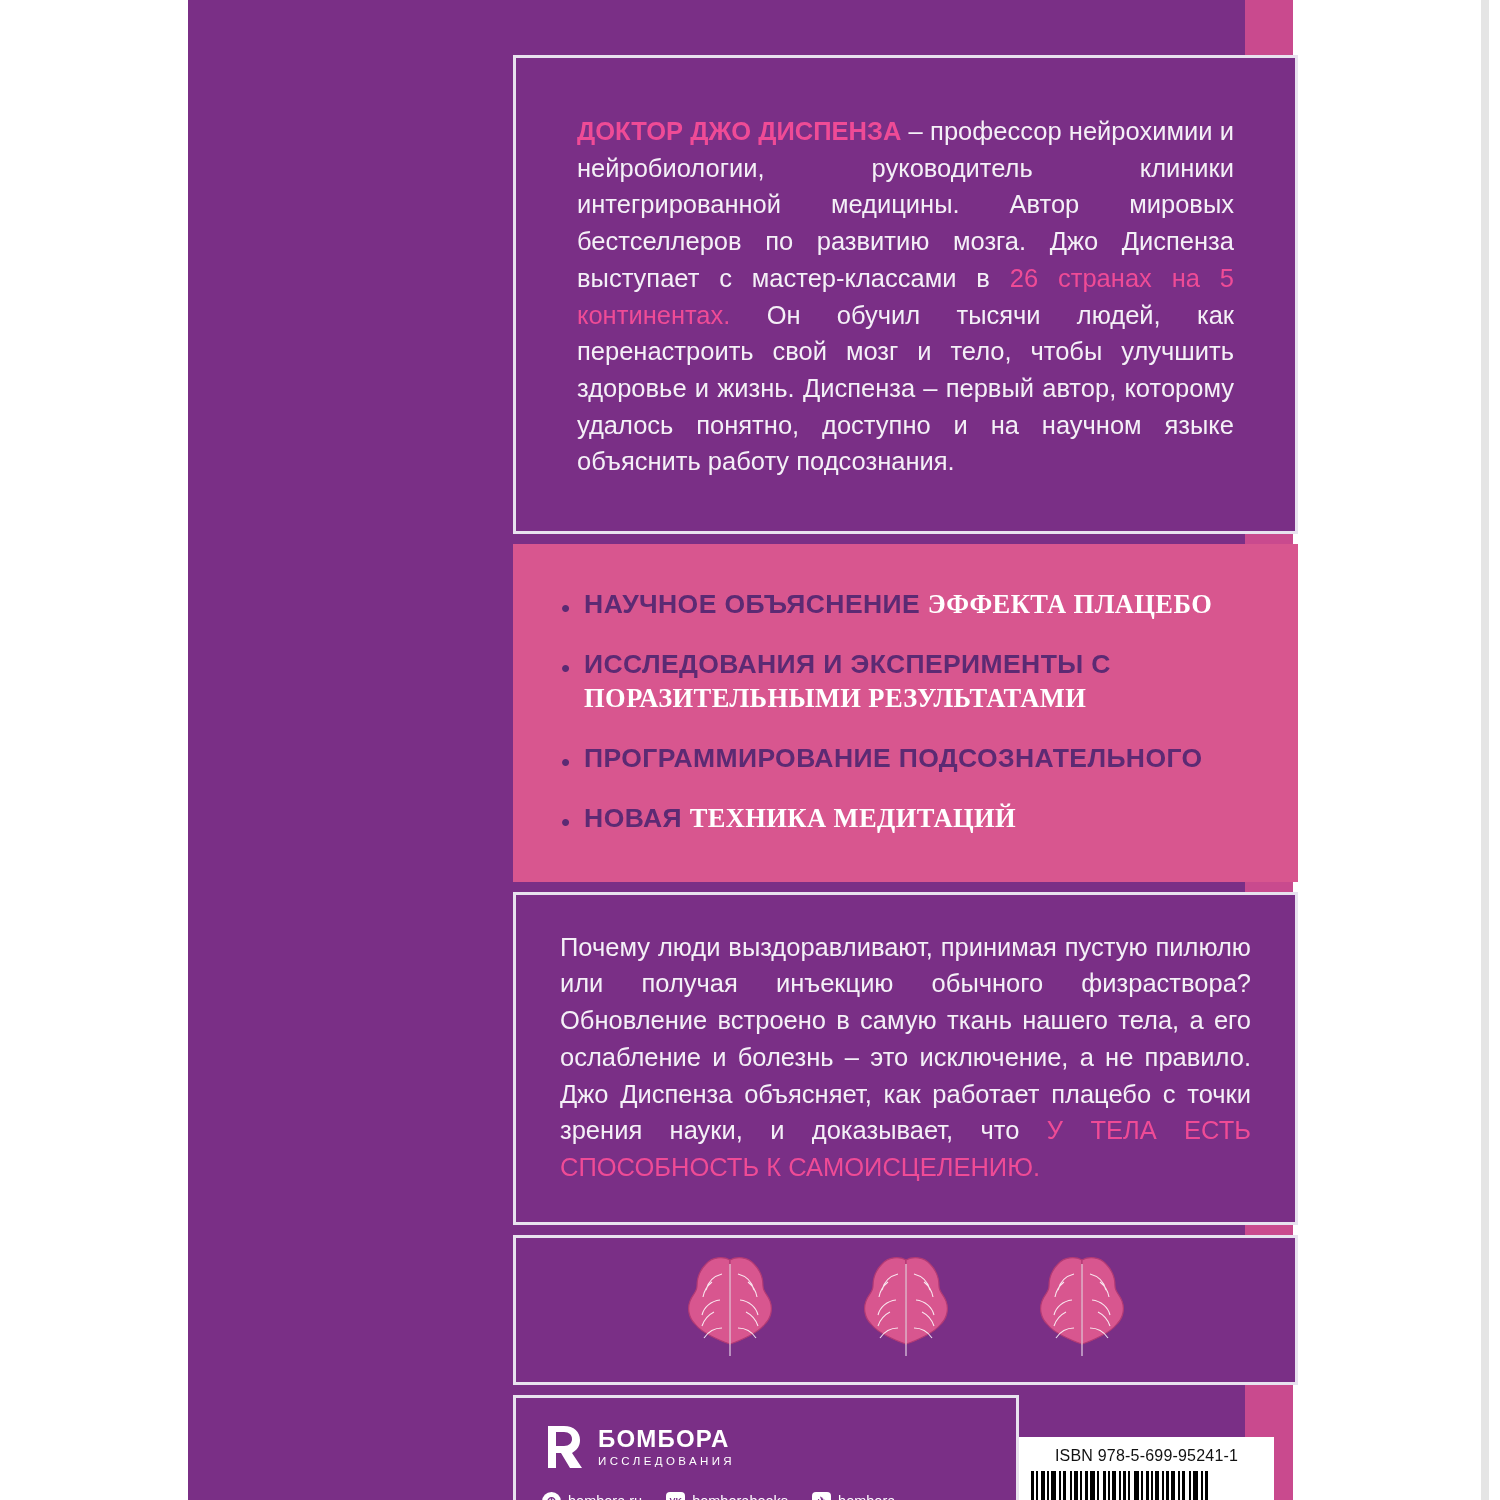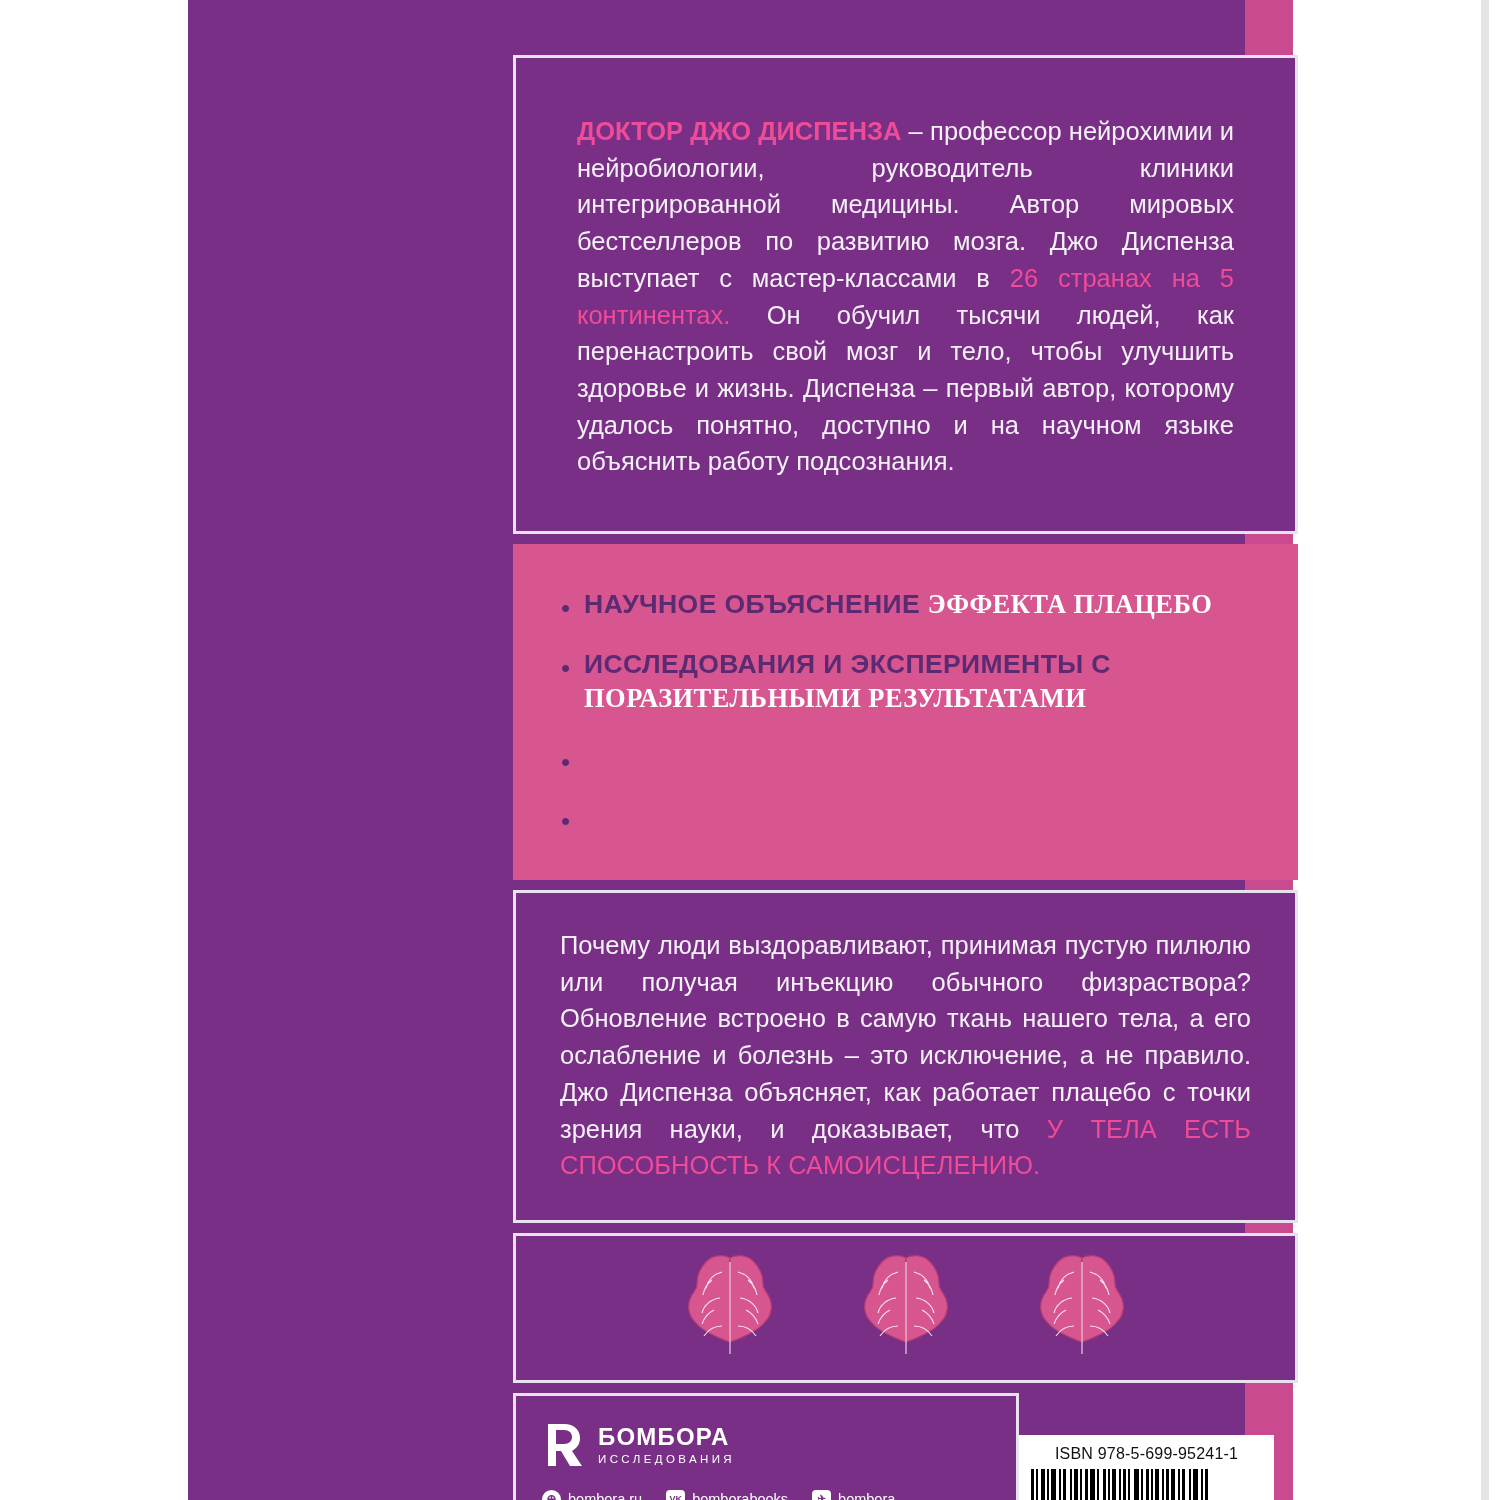--- a/index.html
+++ b/index.html
@@ -263,24 +263,26 @@
         <span class="bullet-text"><span class="b-dark">НАУЧНОЕ ОБЪЯСНЕНИЕ </span><span class="b-light">ЭФФЕКТА ПЛАЦЕБО</span></span>
       </div>
 
       <div class="bullet-row">
         <span class="bullet-dot">•</span>
         <span class="bullet-text"><span class="b-dark">ИССЛЕДОВАНИЯ И ЭКСПЕРИМЕНТЫ С </span><span class="b-light">ПОРАЗИТЕЛЬНЫМИ РЕЗУЛЬТАТАМИ</span></span>
       </div>
 
       <div class="bullet-row">
         <span class="bullet-dot">•</span>
+        <span class="bullet-text"><span class="b-dark">ПРОГРАММИРОВАНИЕ ПОДСОЗНАТЕЛЬНОГО</span><span class="b-light"></span></span>
       </div>
 
       <div class="bullet-row">
         <span class="bullet-dot">•</span>
+        <span class="bullet-text"><span class="b-dark">НОВАЯ </span><span class="b-light">ТЕХНИКА МЕДИТАЦИЙ</span></span>
       </div>
 
     </div>
 
     <div class="desc-block">
       <p class="desc-text">
         <span>Почему люди выздоравливают, принимая пустую пилюлю или получая инъекцию обычного физраствора? Обновление встроено в самую ткань нашего тела, а его ослабление и болезнь – это исключение, а не правило. Джо Диспенза объясняет, как работает плацебо с точки зрения науки, и доказывает, что </span><span class="hl-pink-light">У ТЕЛА ЕСТЬ СПОСОБНОСТЬ К САМОИСЦЕЛЕНИЮ.</span>
       </p>
     </div>
 

